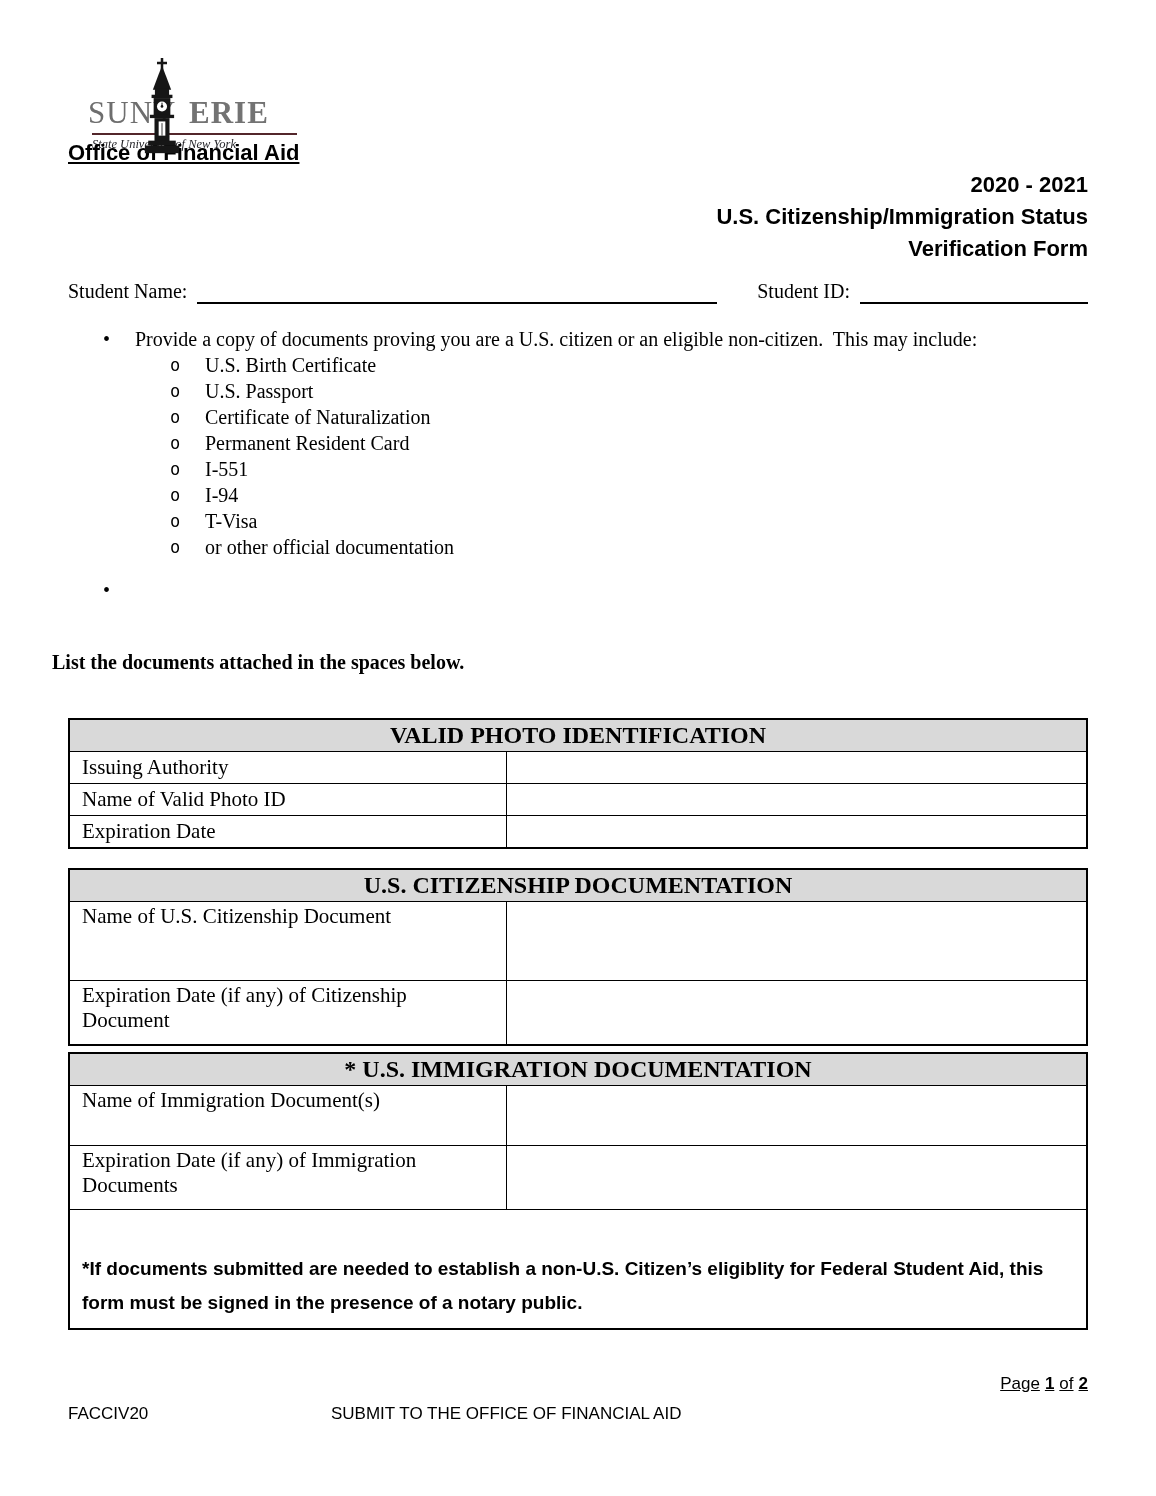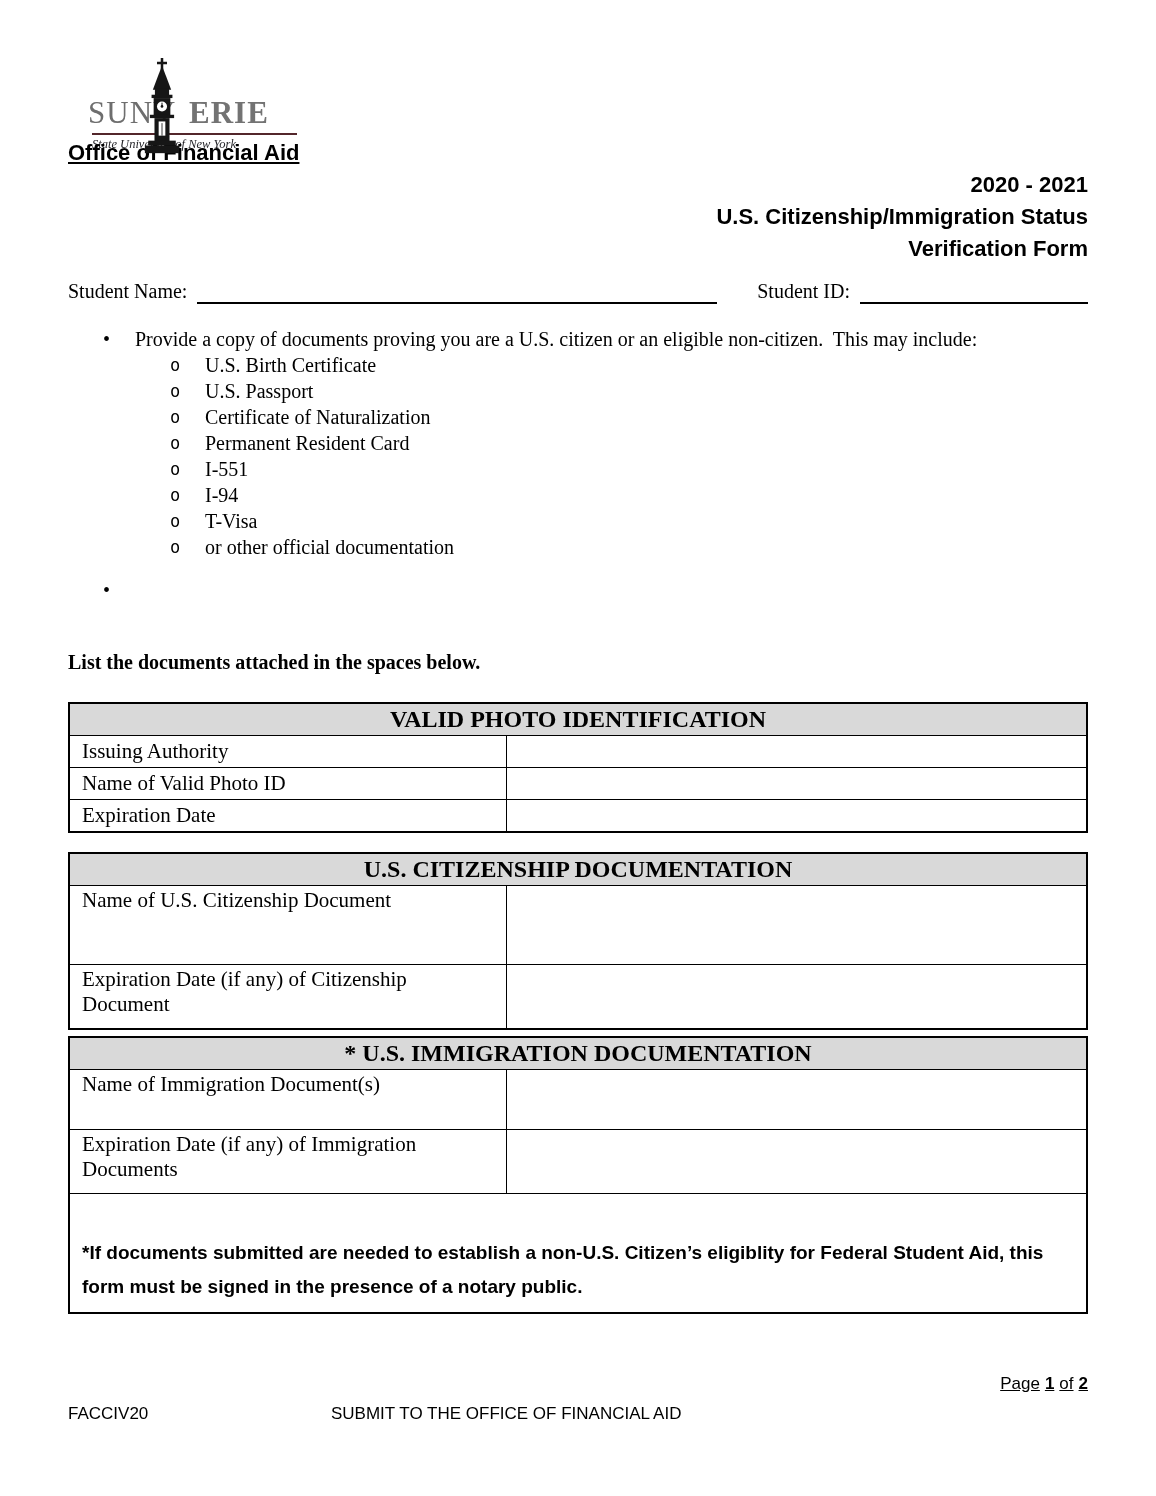--- a/index.html
+++ b/index.html
@@ -48,28 +48,29 @@
   
   .bullets { position:absolute; left:68px; right:68px; top:326px; font-size:20px; line-height:26px; }
   .bullet-item { display:flex; }
   .bullet-item .marker { width:32px; margin-left:35px; flex:0 0 auto; }
   .sub-list { margin-left:102px; }
   .sub-item { display:flex; }
   .sub-item .marker { width:35px; flex:0 0 auto; font-family:"DejaVu Sans Mono", monospace; font-size:17px; }
   .bullet-2 { margin-top:17px; }
   .preserve { white-space:pre-wrap; }
 
-  .list-heading { position:absolute; left:68px; top:651px; font-size:20px; font-weight:bold; }
+  .list-heading { position:absolute; left:52px; top:651px; font-size:20px; font-weight:bold; }
 
   
   .doc-table {
     position:absolute; left:68px; right:68px;
     border-collapse:collapse;
     width:1020px;
     font-size:21px;
+    margin-top:16px;
   }
   .doc-table, .doc-table td, .doc-table th { border:2px solid #000; }
   .doc-table td, .doc-table th { border-width:1px; }
   .doc-table { border:2px solid #000; }
   .doc-table th {
     background:#d9d9d9;
     font-size:24px; font-weight:bold; text-align:center;
     padding:2px 4px;
   }
   .doc-table td.label { width:43%; padding:2px 8px 2px 12px; }

